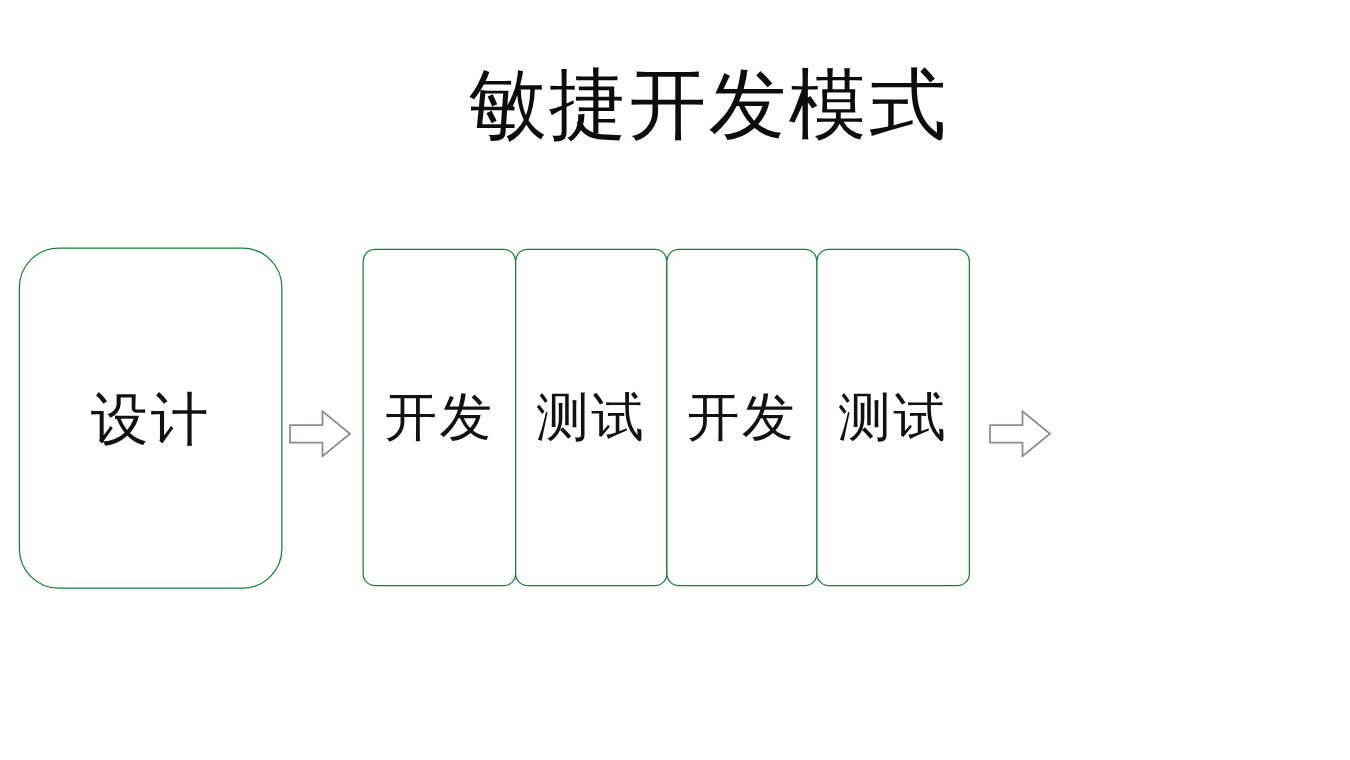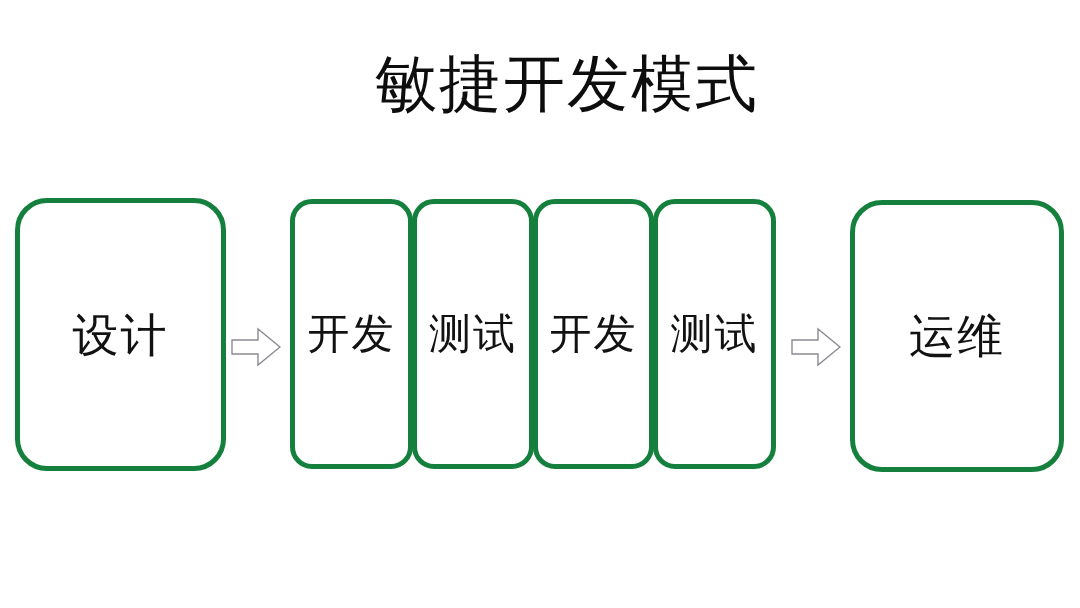--- a/index.html
+++ b/index.html
@@ -34,21 +34,21 @@
     white-space: nowrap;
     user-select: none;
     padding-left: 27px;
   }
 
   
   .node {
     position: absolute;
     box-sizing: border-box;
     background: #ffffff;
-    border: 5px solid #15803d;
+    border: 1px solid #15803d;
     display: flex;
     align-items: center;
     justify-content: center;
   }
   .node .node-label {
     font-family: "DejaVu Serif", "Liberation Serif", serif;
     color: #121212;
     letter-spacing: 2px;
     white-space: nowrap;
     user-select: none;
@@ -58,21 +58,21 @@
   .node.stage {
     border-radius: 32px;
   }
   .node.stage .node-label {
     font-size: 46px;
     line-height: 52px;
   }
 
   
   .node.iteration {
-    border-radius: 22px;
+    border-radius: 10px;
   }
   .node.iteration .node-label {
     font-size: 42px;
     line-height: 48px;
   }
 
   
   #node-design      { left: 15px;  top: 198px; width: 211px; height: 273px; }
   #node-iter-1      { left: 290px; top: 199px; width: 123px; height: 270px; }
   #node-iter-2      { left: 412px; top: 199px; width: 122px; height: 270px; }
@@ -122,17 +122,14 @@
   <div class="node iteration" id="node-iter-4">
     <span class="node-label">测试</span>
   </div>
 
   <div class="flow-arrow" id="arrow-2">
     <svg viewBox="0 0 50 40" xmlns="http://www.w3.org/2000/svg">
       <path d="M1 13 L27 13 L27 2 L49 20 L27 38 L27 27 L1 27 Z" fill="#ffffff" stroke="#8a8a92" stroke-width="1.4" stroke-linejoin="miter"></path>
     </svg>
   </div>
 
-  <div class="node stage" id="node-operations">
-    <span class="node-label">运维</span>
-  </div>
 
 </div>
 
 </body></html>

